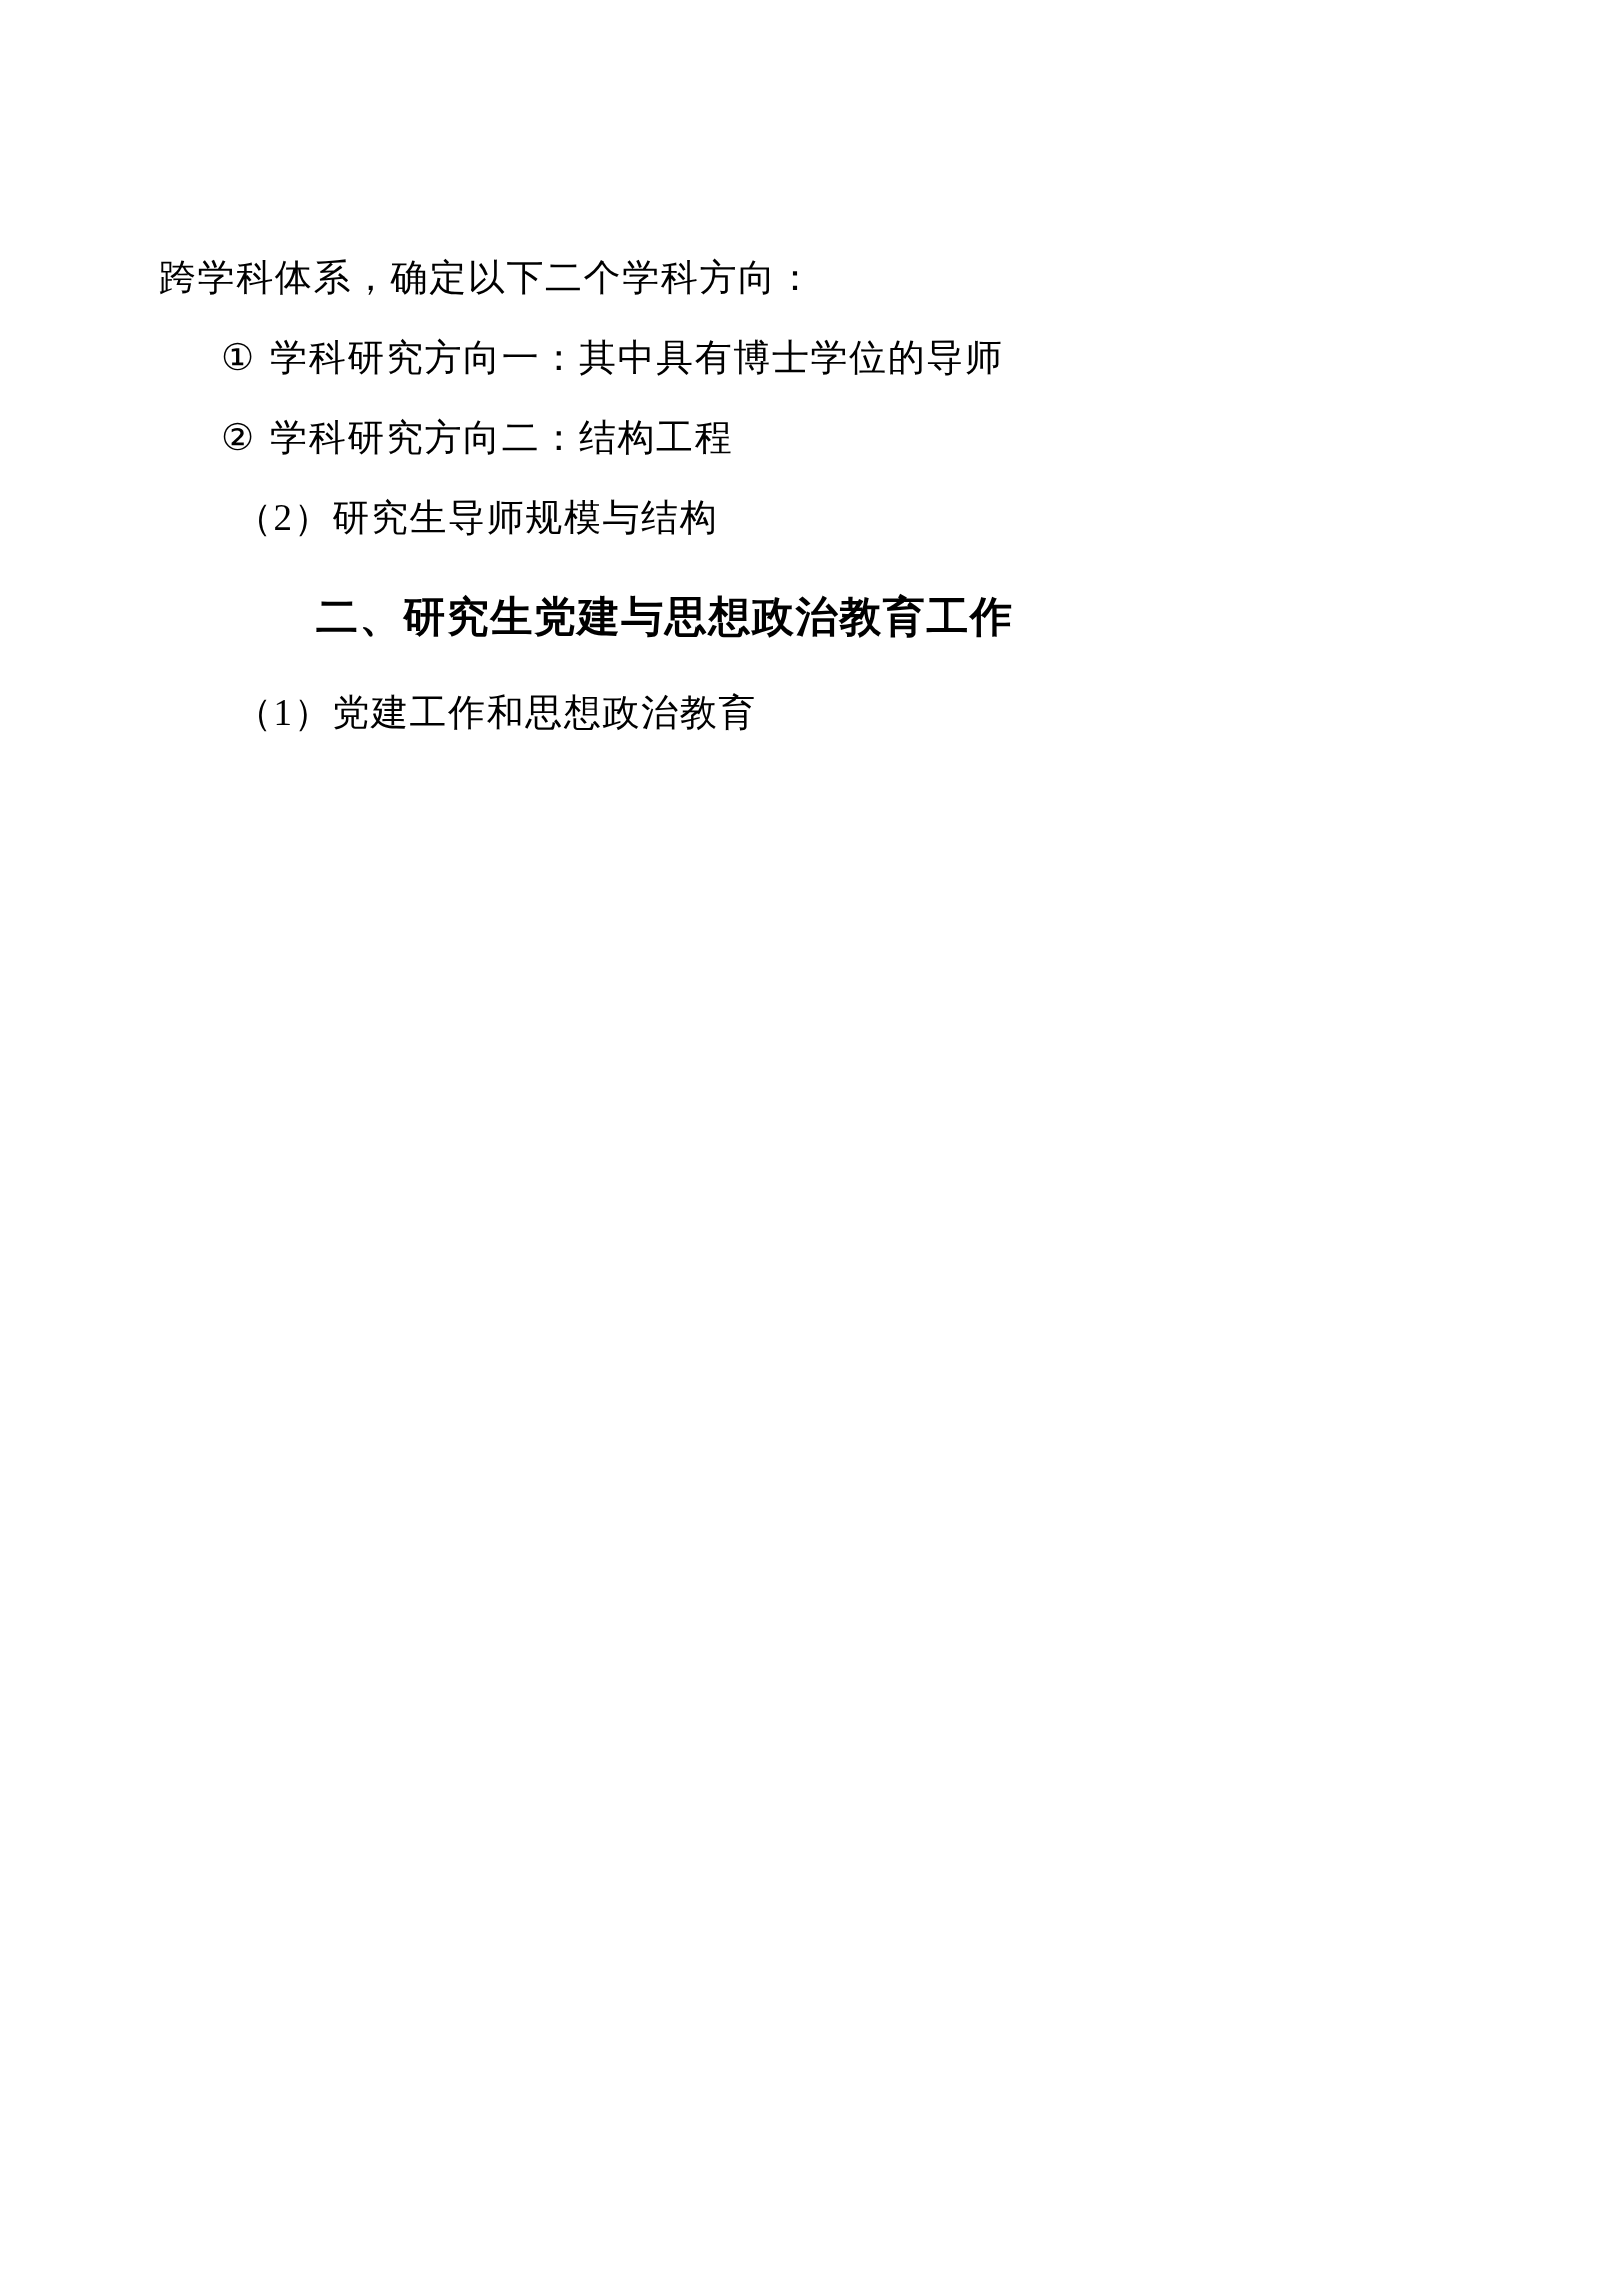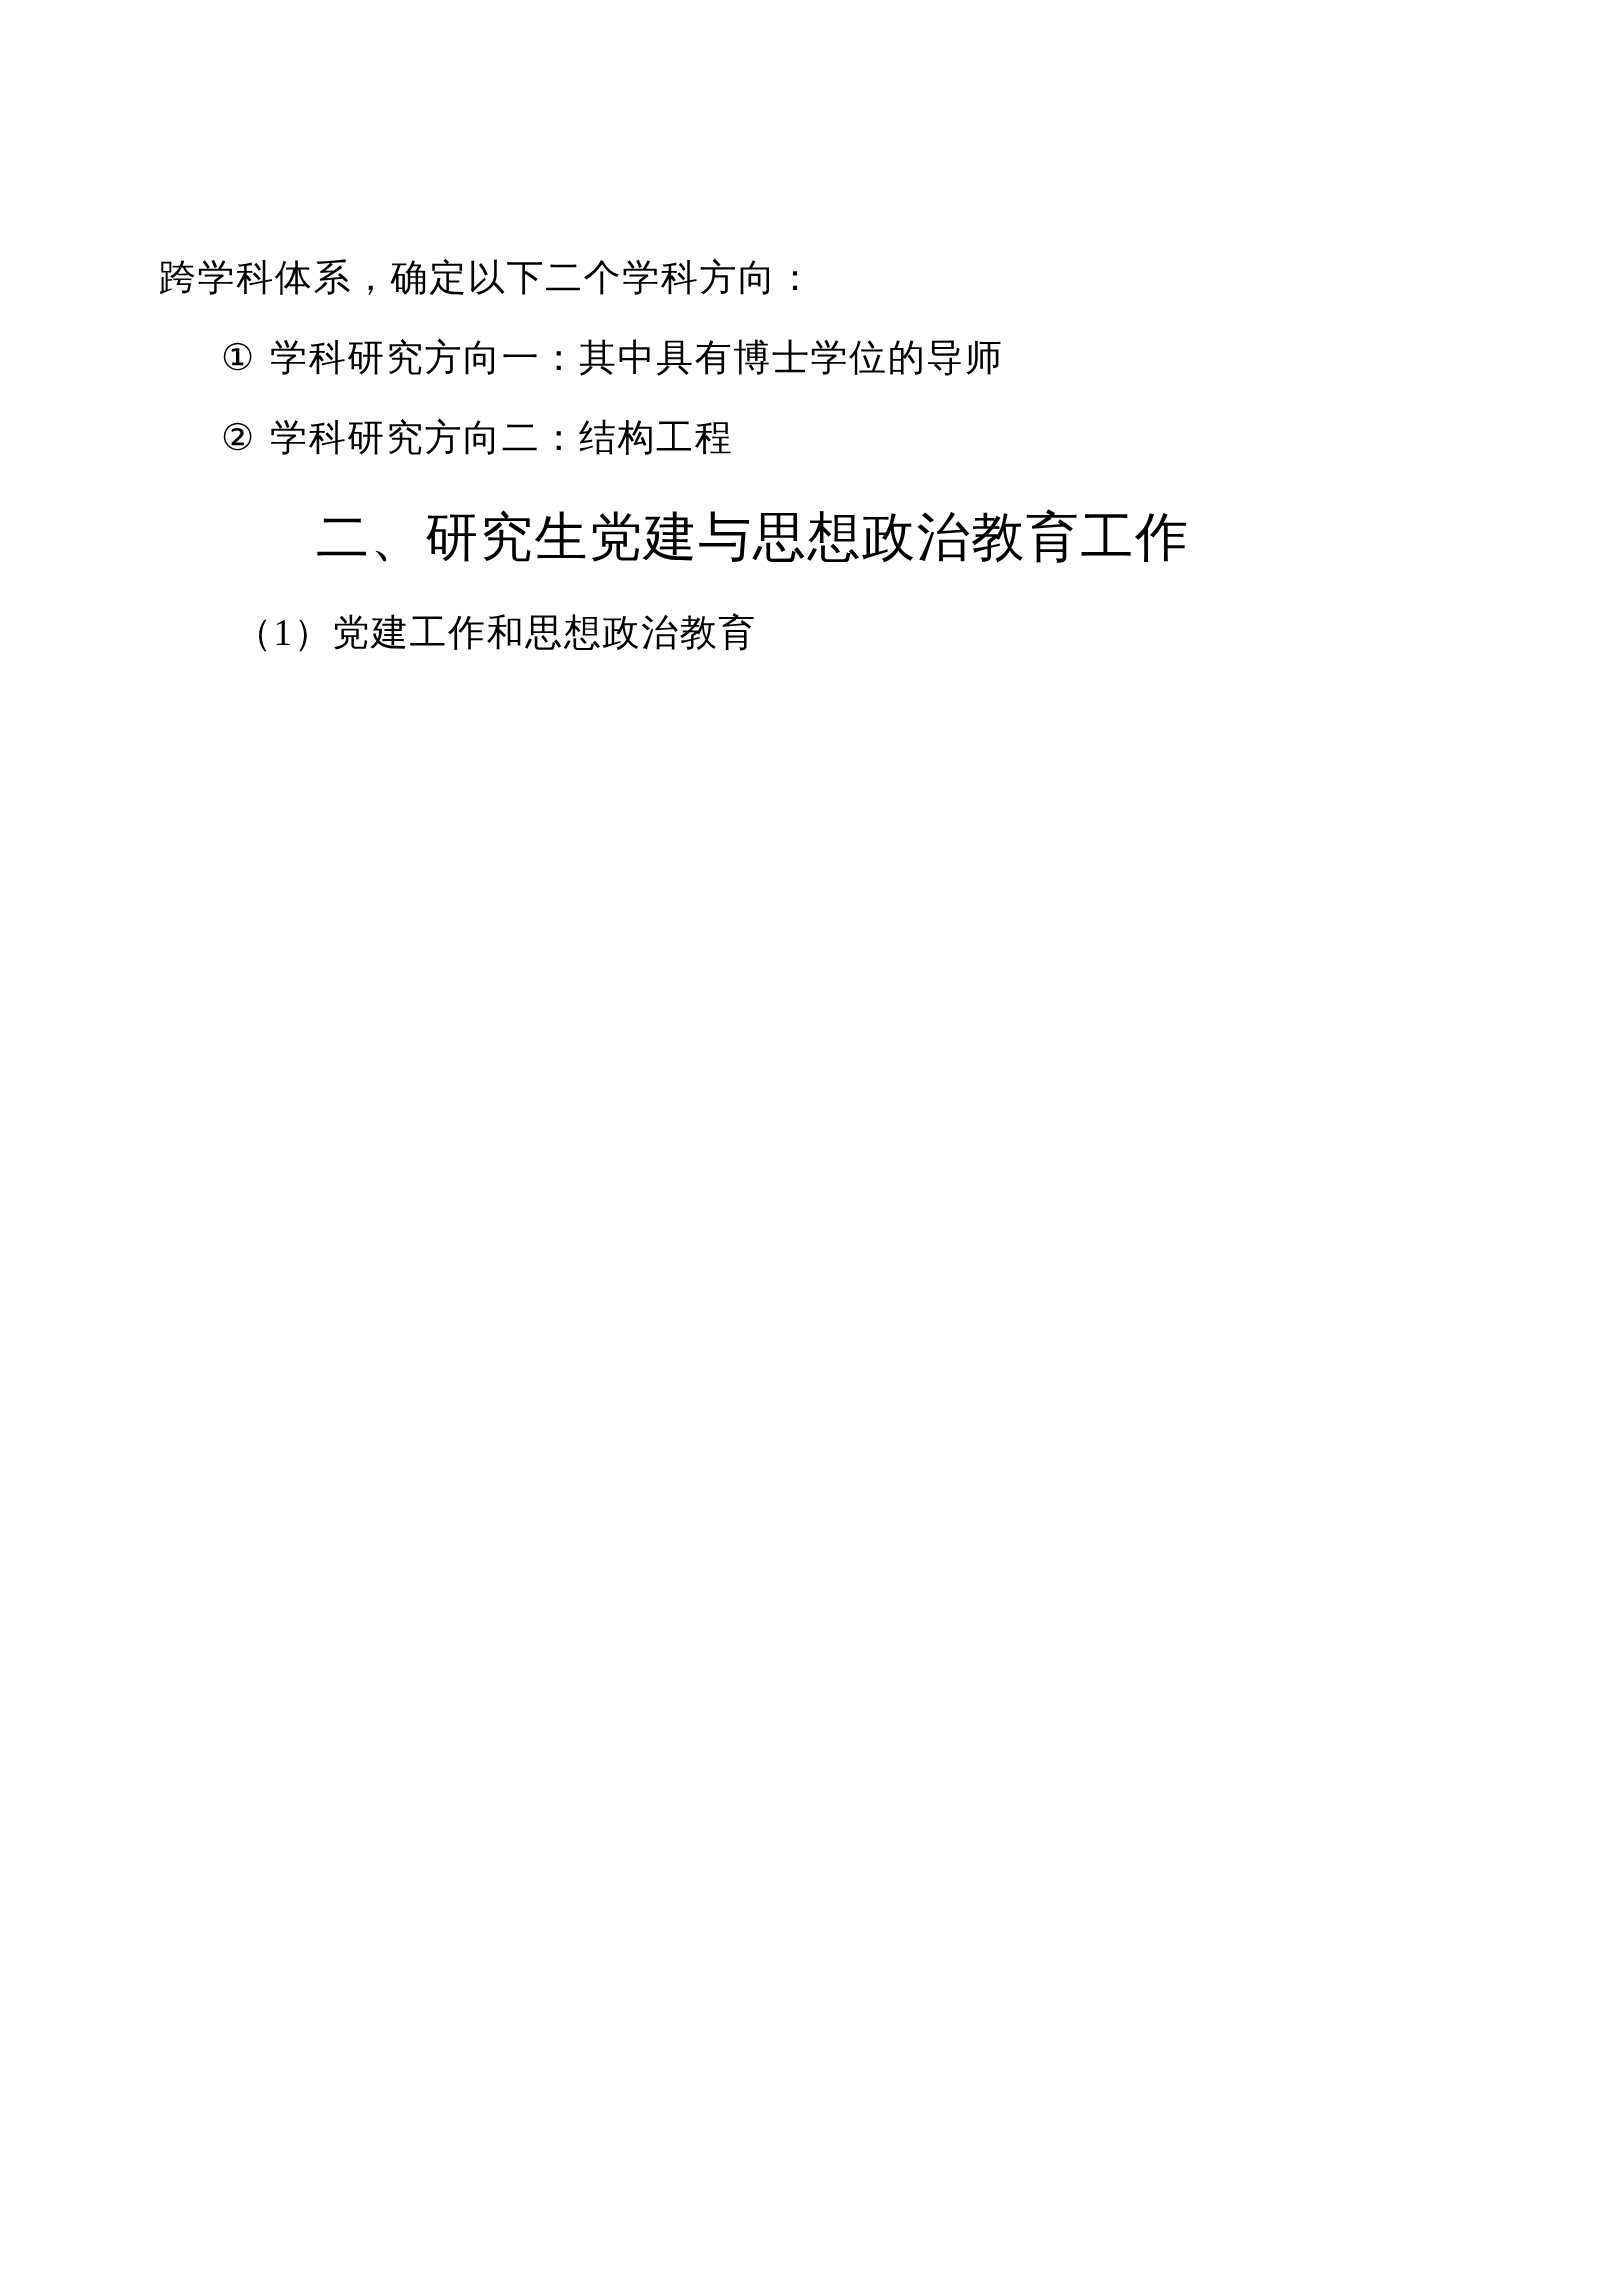--- a/index.html
+++ b/index.html
@@ -44,22 +44,22 @@
   }
   .para {
     text-align: justify;
     text-justify: inter-ideograph;
     text-indent: 75px;
   }
   .heading {
     margin: 4.8px 0 3.2px 0;
     padding: 0;
     font-family: "Liberation Sans", "DejaVu Sans", sans-serif;
-    font-weight: 400;
-    font-size: 53px;
+    font-weight: 700;
+    font-size: 42px;
     line-height: 107px;
     letter-spacing: 1.6px;
     text-indent: 157px;
     white-space: nowrap;
   }
   .pagenum {
     position: absolute;
     left: 0;
     width: 100%;
     top: 1978px;
@@ -78,20 +78,21 @@
     <p class="line">跨学科体系，确定以下二个学科方向：</p>
 
     <p class="line list-line">
       <span class="marker">①</span><span>学科研究方向一：其中具有博士学位的导师</span>
     </p>
 
     <p class="line list-line">
       <span class="marker">②</span><span>学科研究方向二：结构工程</span>
     </p>
 
+    <p class="line subhead">（2）研究生导师规模与结构</p>
 
 
     <h2 class="heading">二、研究生党建与思想政治教育工作</h2>
 
     <p class="line subhead">（1）党建工作和思想政治教育</p>
 
 
 
   </div>
 

